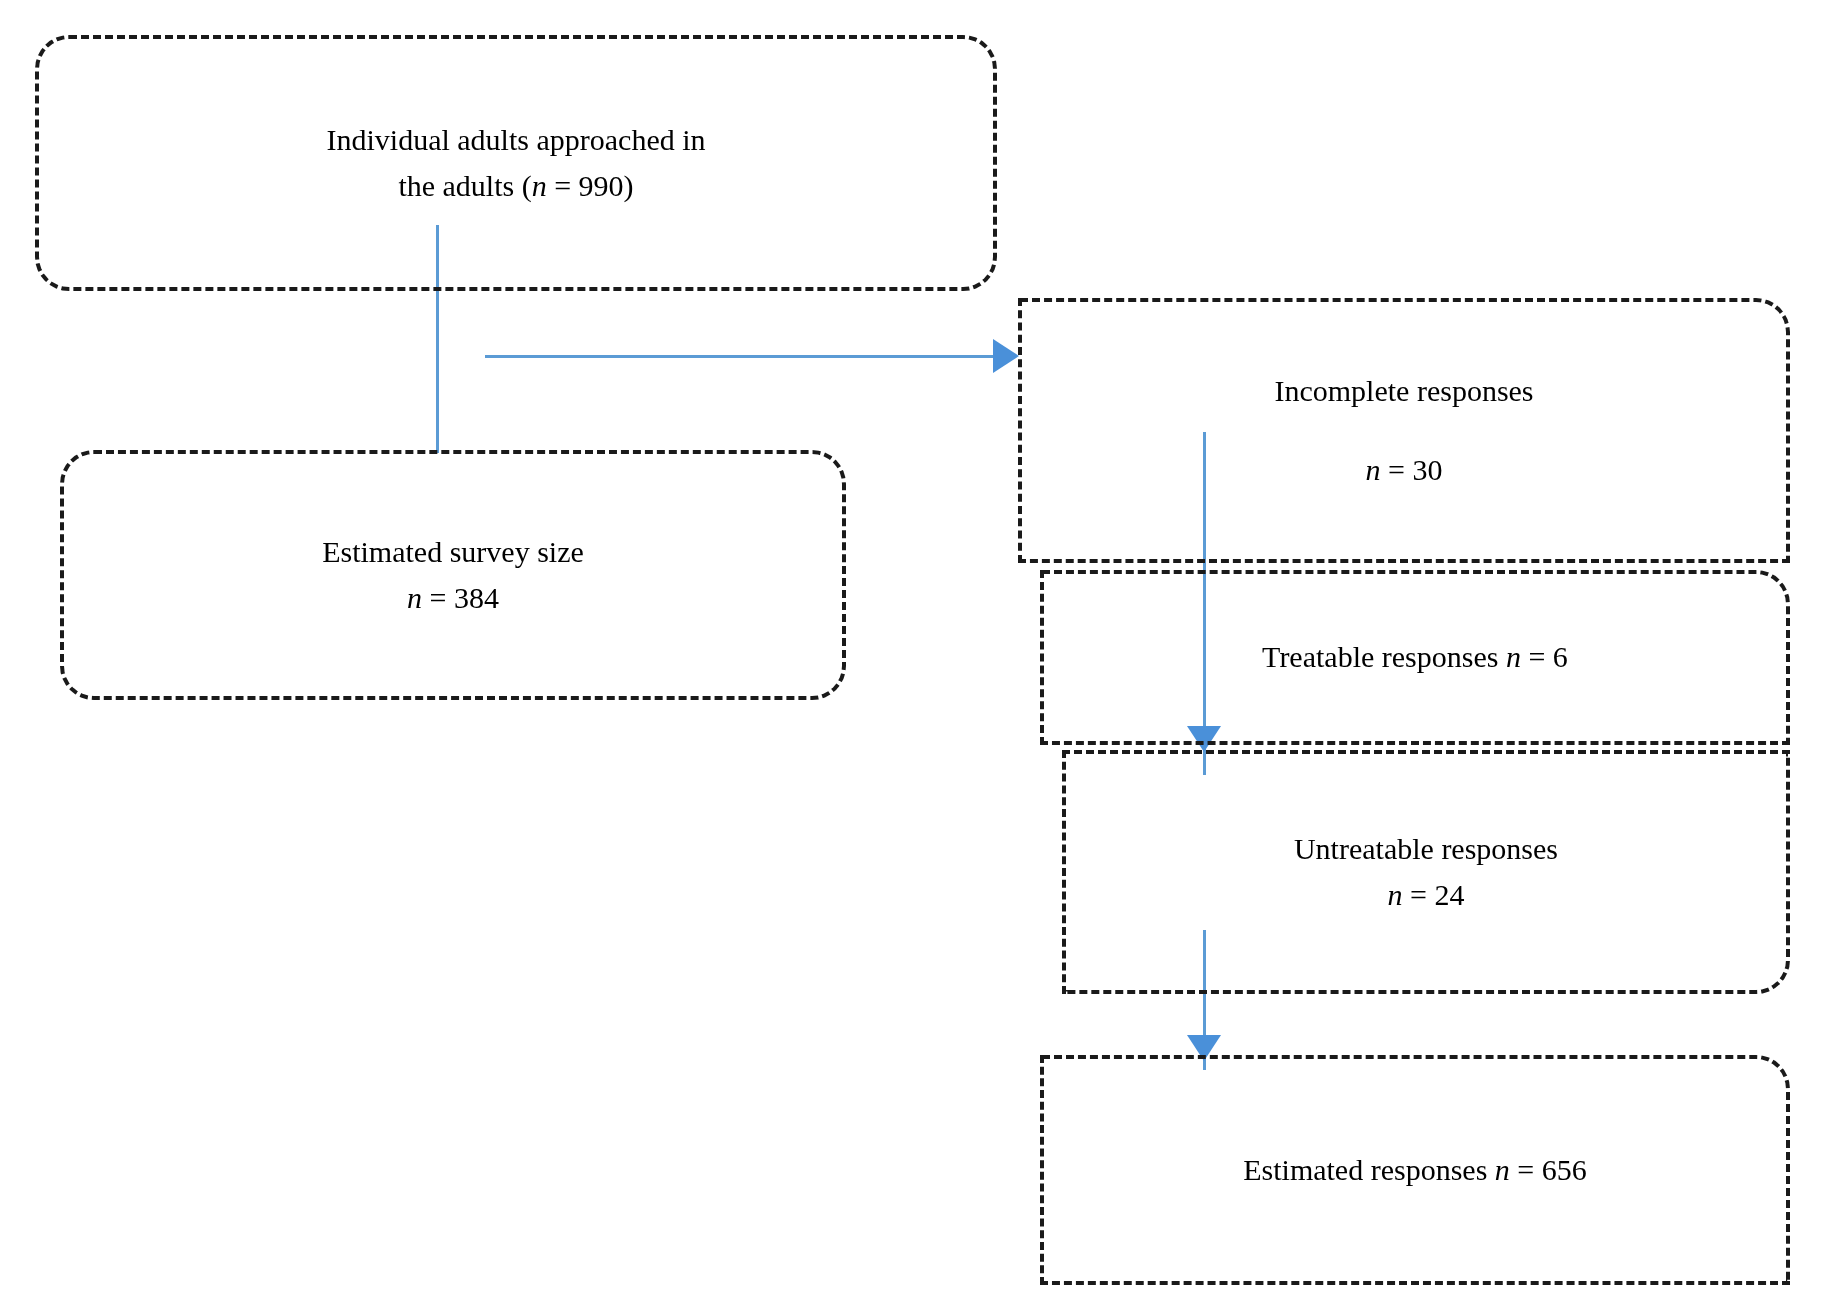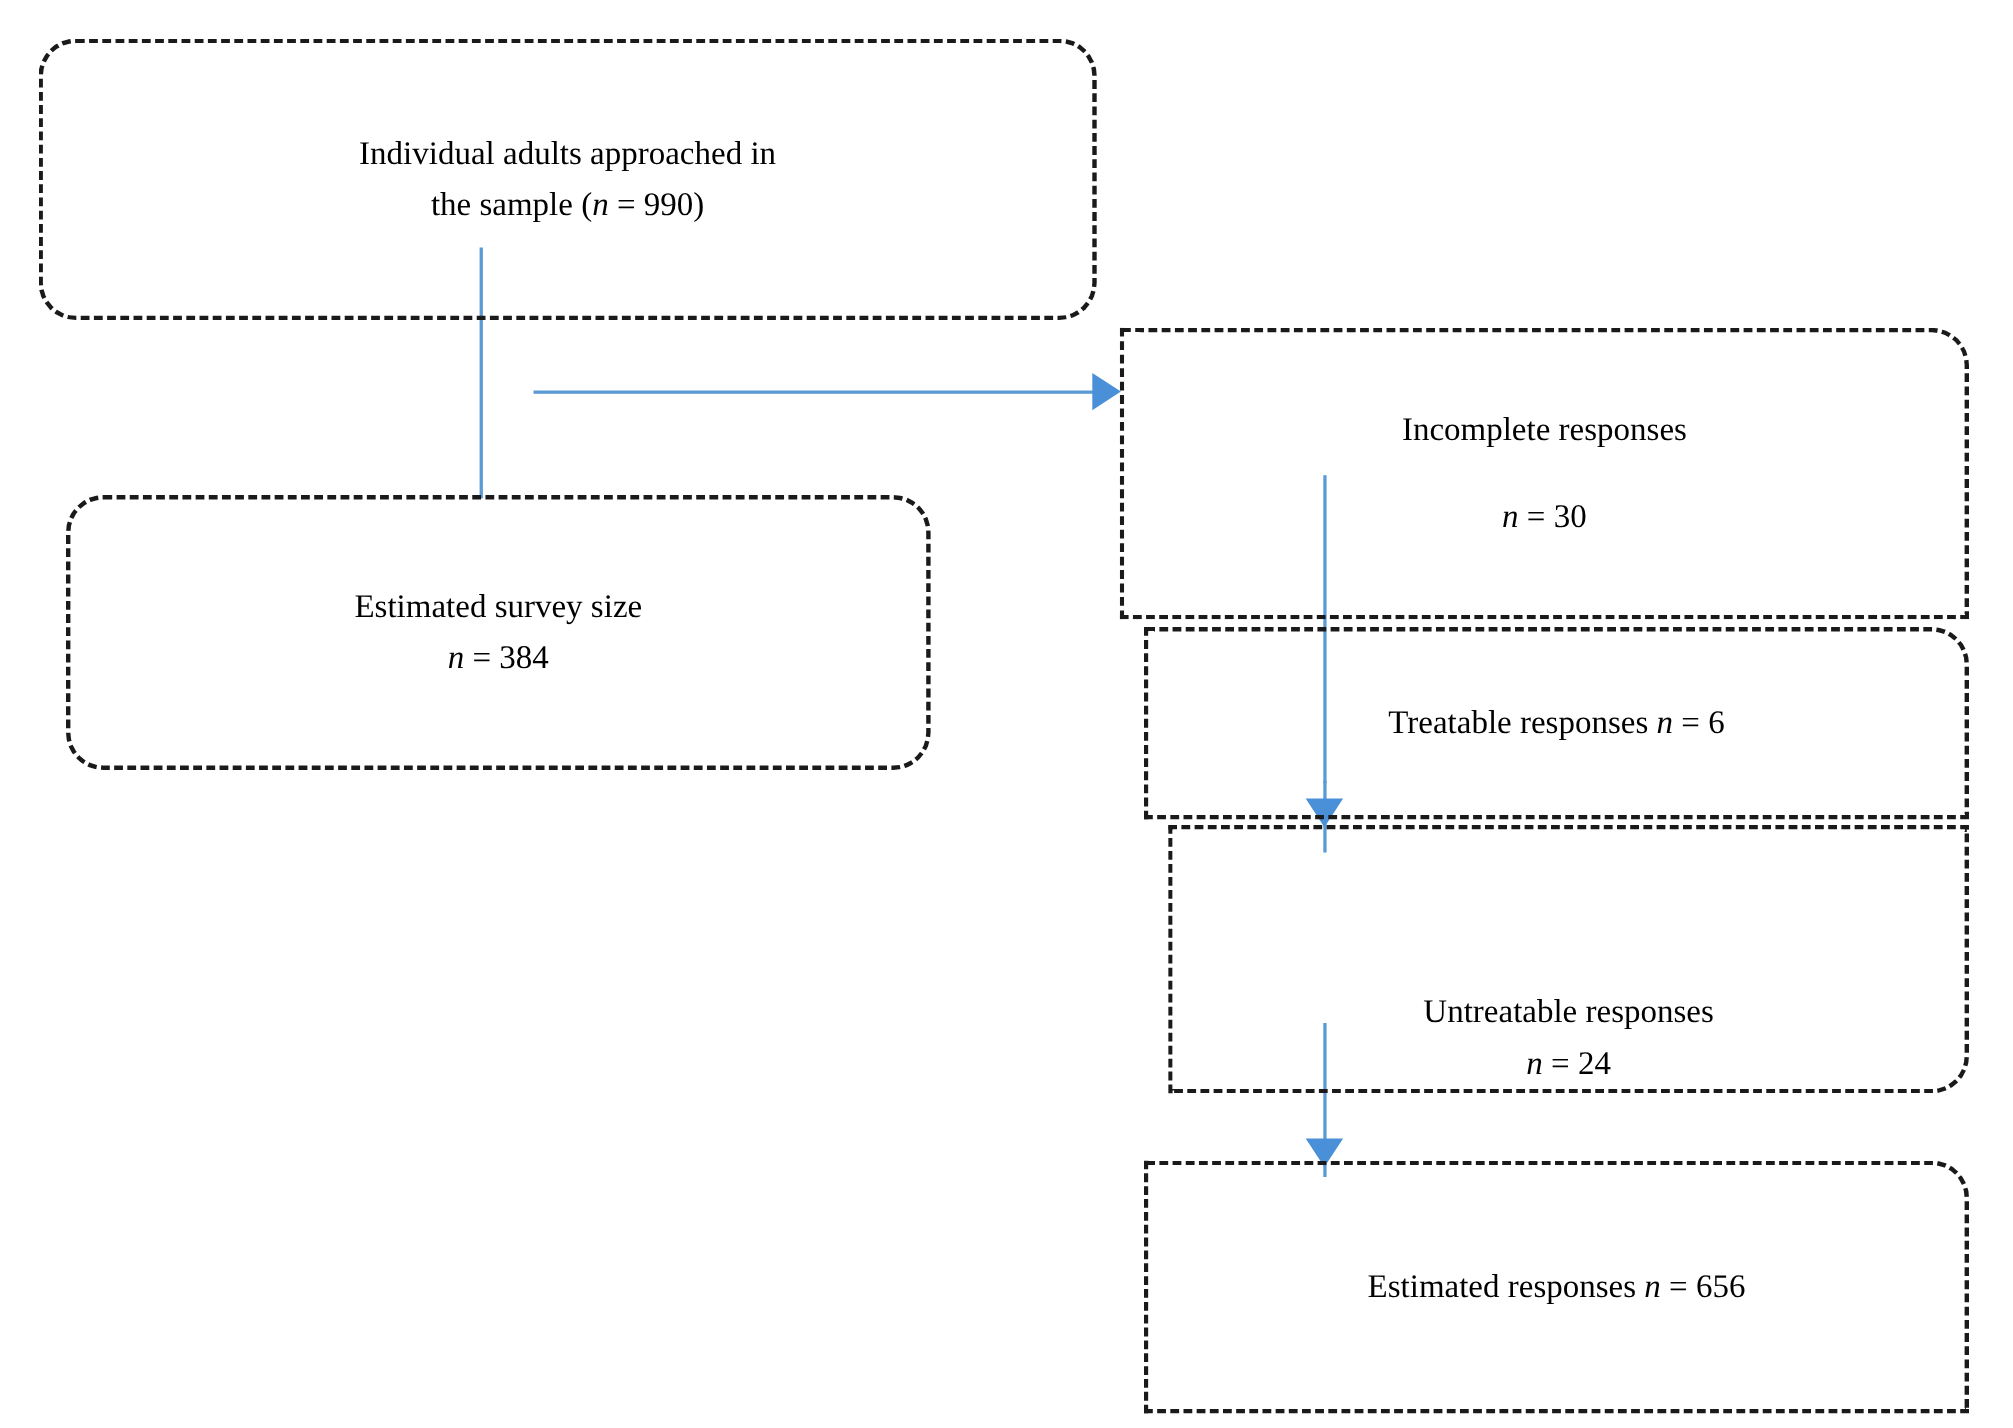--- a/index.html
+++ b/index.html
@@ -34,21 +34,21 @@
   .node em { font-style: italic; }
   .rounded-all   { border-radius: 34px; }
   .rounded-tr    { border-radius: 0 34px 0 0; gap: 32px; }
   .rounded-br    { border-radius: 0 0 34px 0; }
 
   
   #node-approached   { left: 35px;   top: 35px;   width: 962px; height: 256px; }
   #node-sample       { left: 60px;   top: 450px;  width: 786px; height: 250px; }
   #node-incomplete   { left: 1018px; top: 298px;  width: 772px; height: 265px; }
   #node-treatable    { left: 1040px; top: 570px;  width: 750px; height: 175px; }
-  #node-untreatable  { left: 1062px; top: 750px;  width: 728px; height: 244px; justify-content: flex-end; }
+  #node-untreatable  { left: 1062px; top: 750px;  width: 728px; height: 244px; }
   #node-included     { left: 1040px; top: 1055px; width: 750px; height: 230px; }
 
   
   .conn {
     position: absolute;
     background: #5b9bd5;
     z-index: 1;
   }
   .vline { width: 3px; }
   .hline { height: 3px; }
@@ -91,21 +91,21 @@
   <div class="conn vline" id="conn-incomplete-treatable"></div>
 
   <div class="conn vline" id="conn-treatable-untreatable"></div>
   <div class="arrowhead arrow-down" id="arrow-treatable-untreatable"></div>
 
   <div class="conn vline" id="conn-untreatable-included"></div>
   <div class="arrowhead arrow-down" id="arrow-untreatable-included"></div>
 
   <div class="node rounded-all" id="node-approached">
     <span class="line">Individual adults approached in</span>
-    <span class="line"><span>the sample (</span><em>n</em><span> = 990)</span></span>
+    <span class="line"><span>the adults (</span><em>n</em><span> = 990)</span></span>
   </div>
 
   <div class="node rounded-all" id="node-sample">
     <span class="line">Estimated survey size</span>
     <span class="line"><em>n</em><span> = 384</span></span>
   </div>
 
   <div class="node rounded-tr" id="node-incomplete">
     <span class="line">Incomplete responses</span>
     <span class="line"><em>n</em><span> = 30</span></span>

